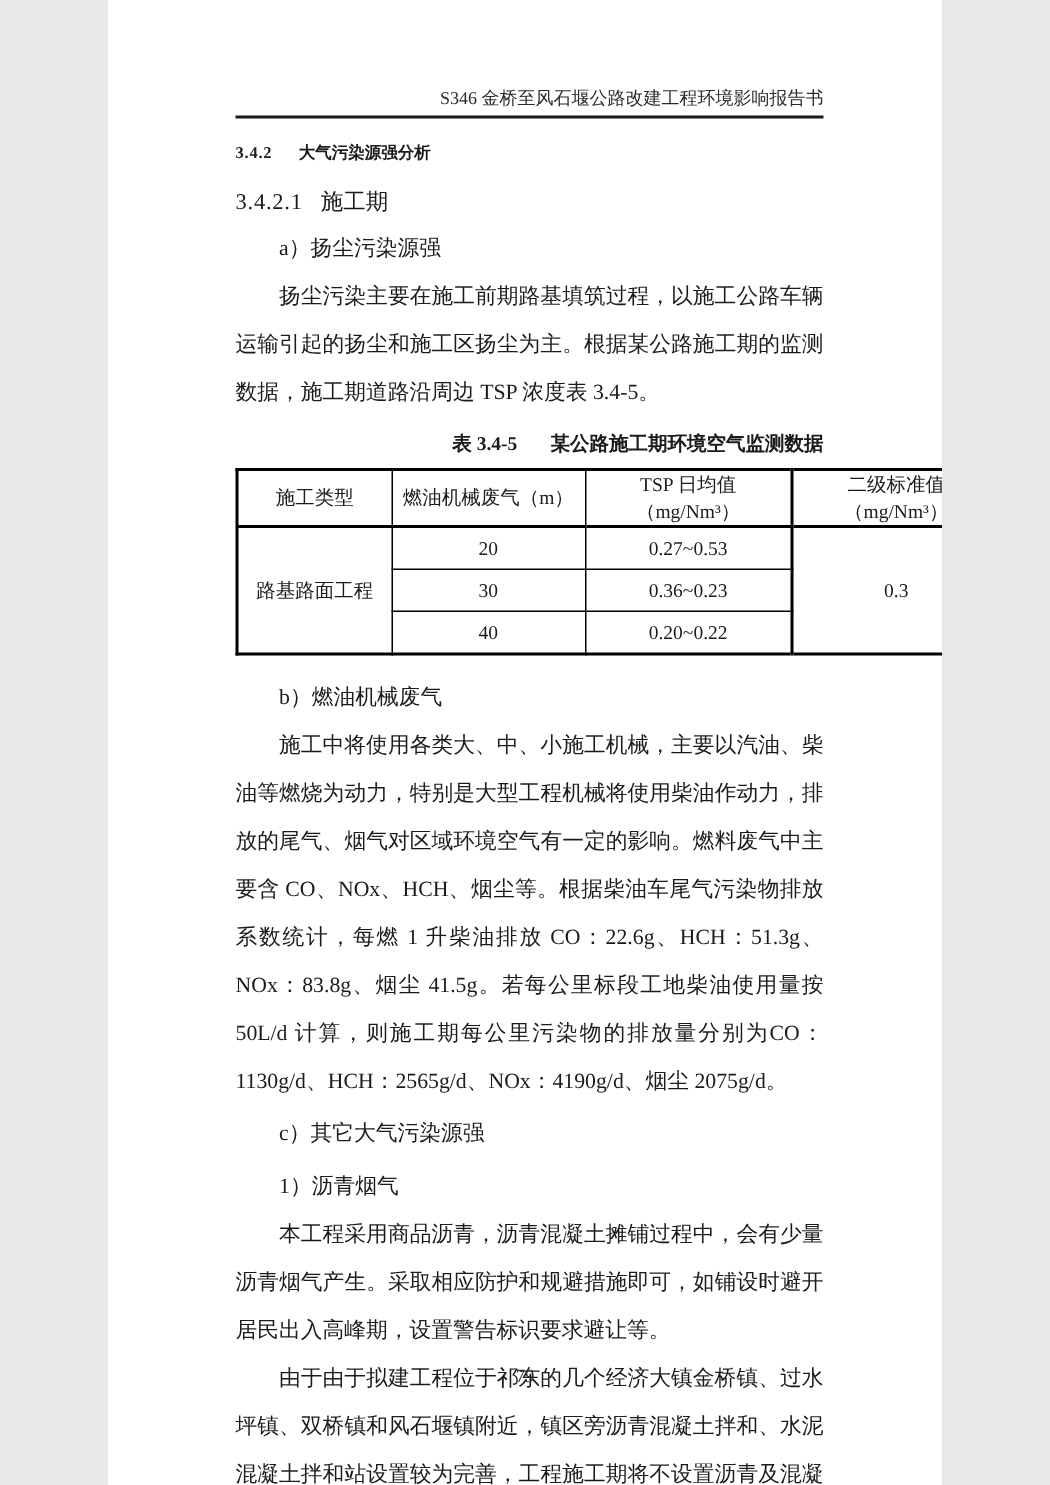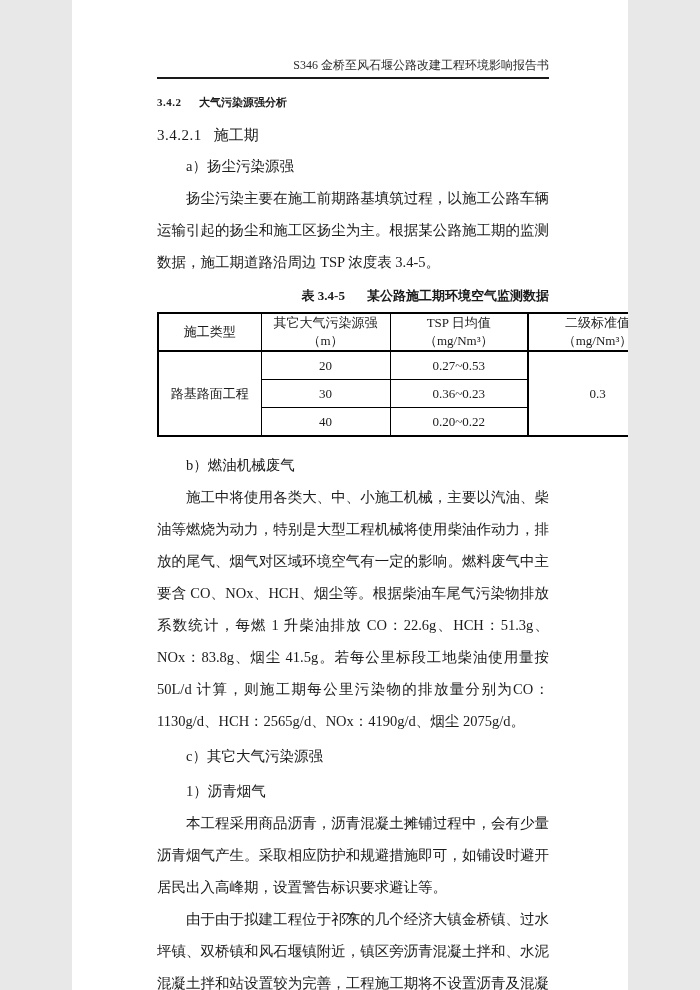--- a/index.html
+++ b/index.html
@@ -116,21 +116,21 @@
   <table class="data">
     <colgroup>
       <col style="width:103px">
       <col style="width:129px">
       <col style="width:138px">
       <col style="width:139px">
     </colgroup>
     <tbody>
       <tr class="thead">
         <td>施工类型</td>
-        <td>其它大气污染源强（m）</td>
+        <td>燃油机械废气（m）</td>
         <td>TSP 日均值（mg/Nm³）</td>
         <td class="colsep">二级标准值（mg/Nm³）</td>
       </tr>
       <tr>
         <td rowspan="3">路基路面工程</td>
         <td>20</td>
         <td>0.27~0.53</td>
         <td rowspan="3" class="colsep">0.3</td>
       </tr>
       <tr>

